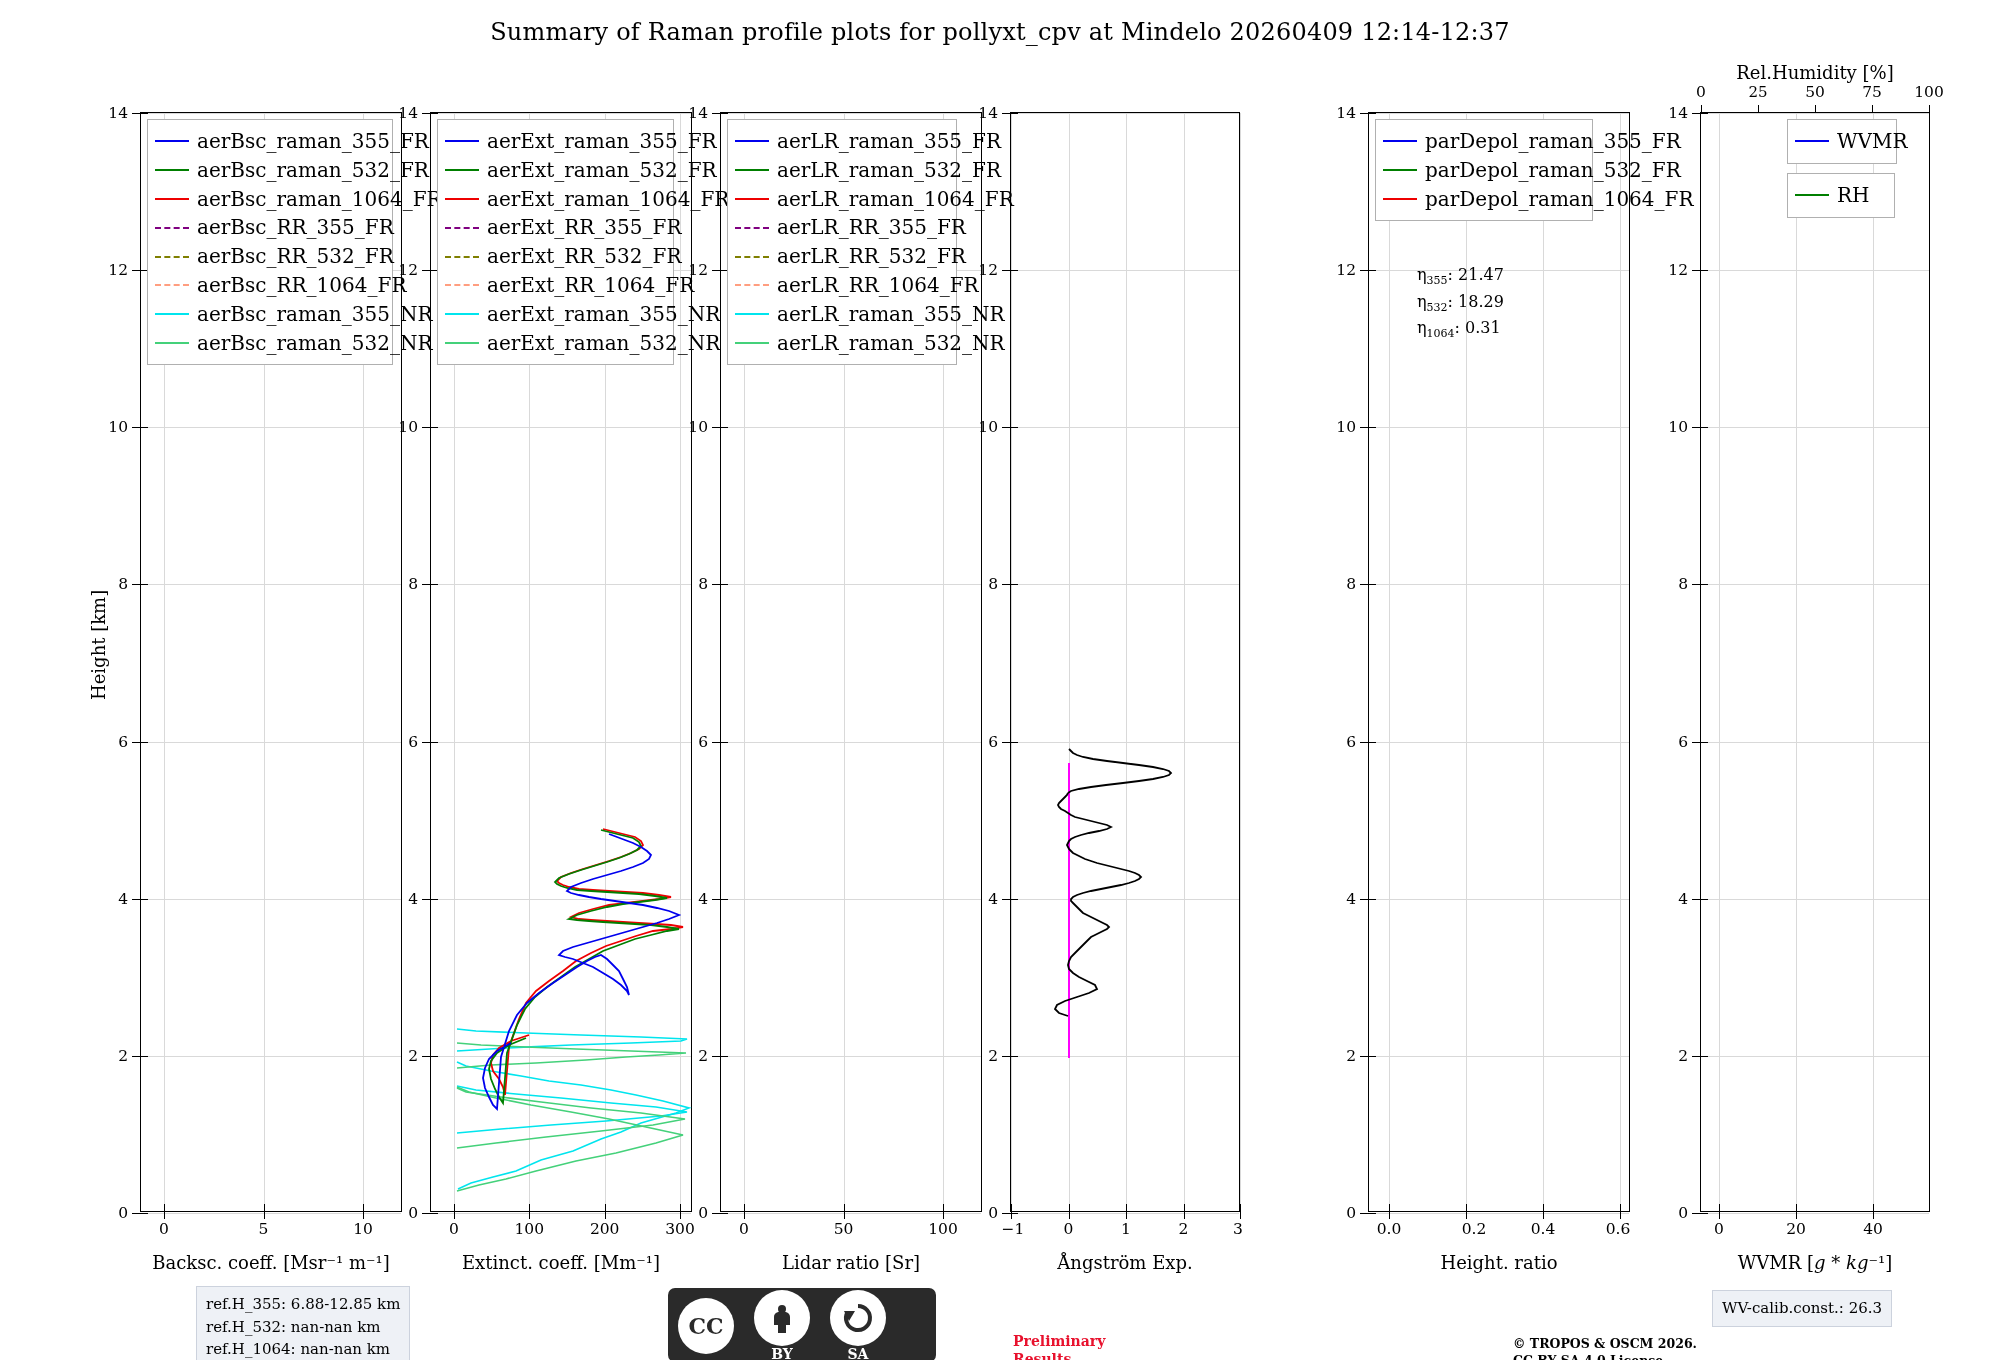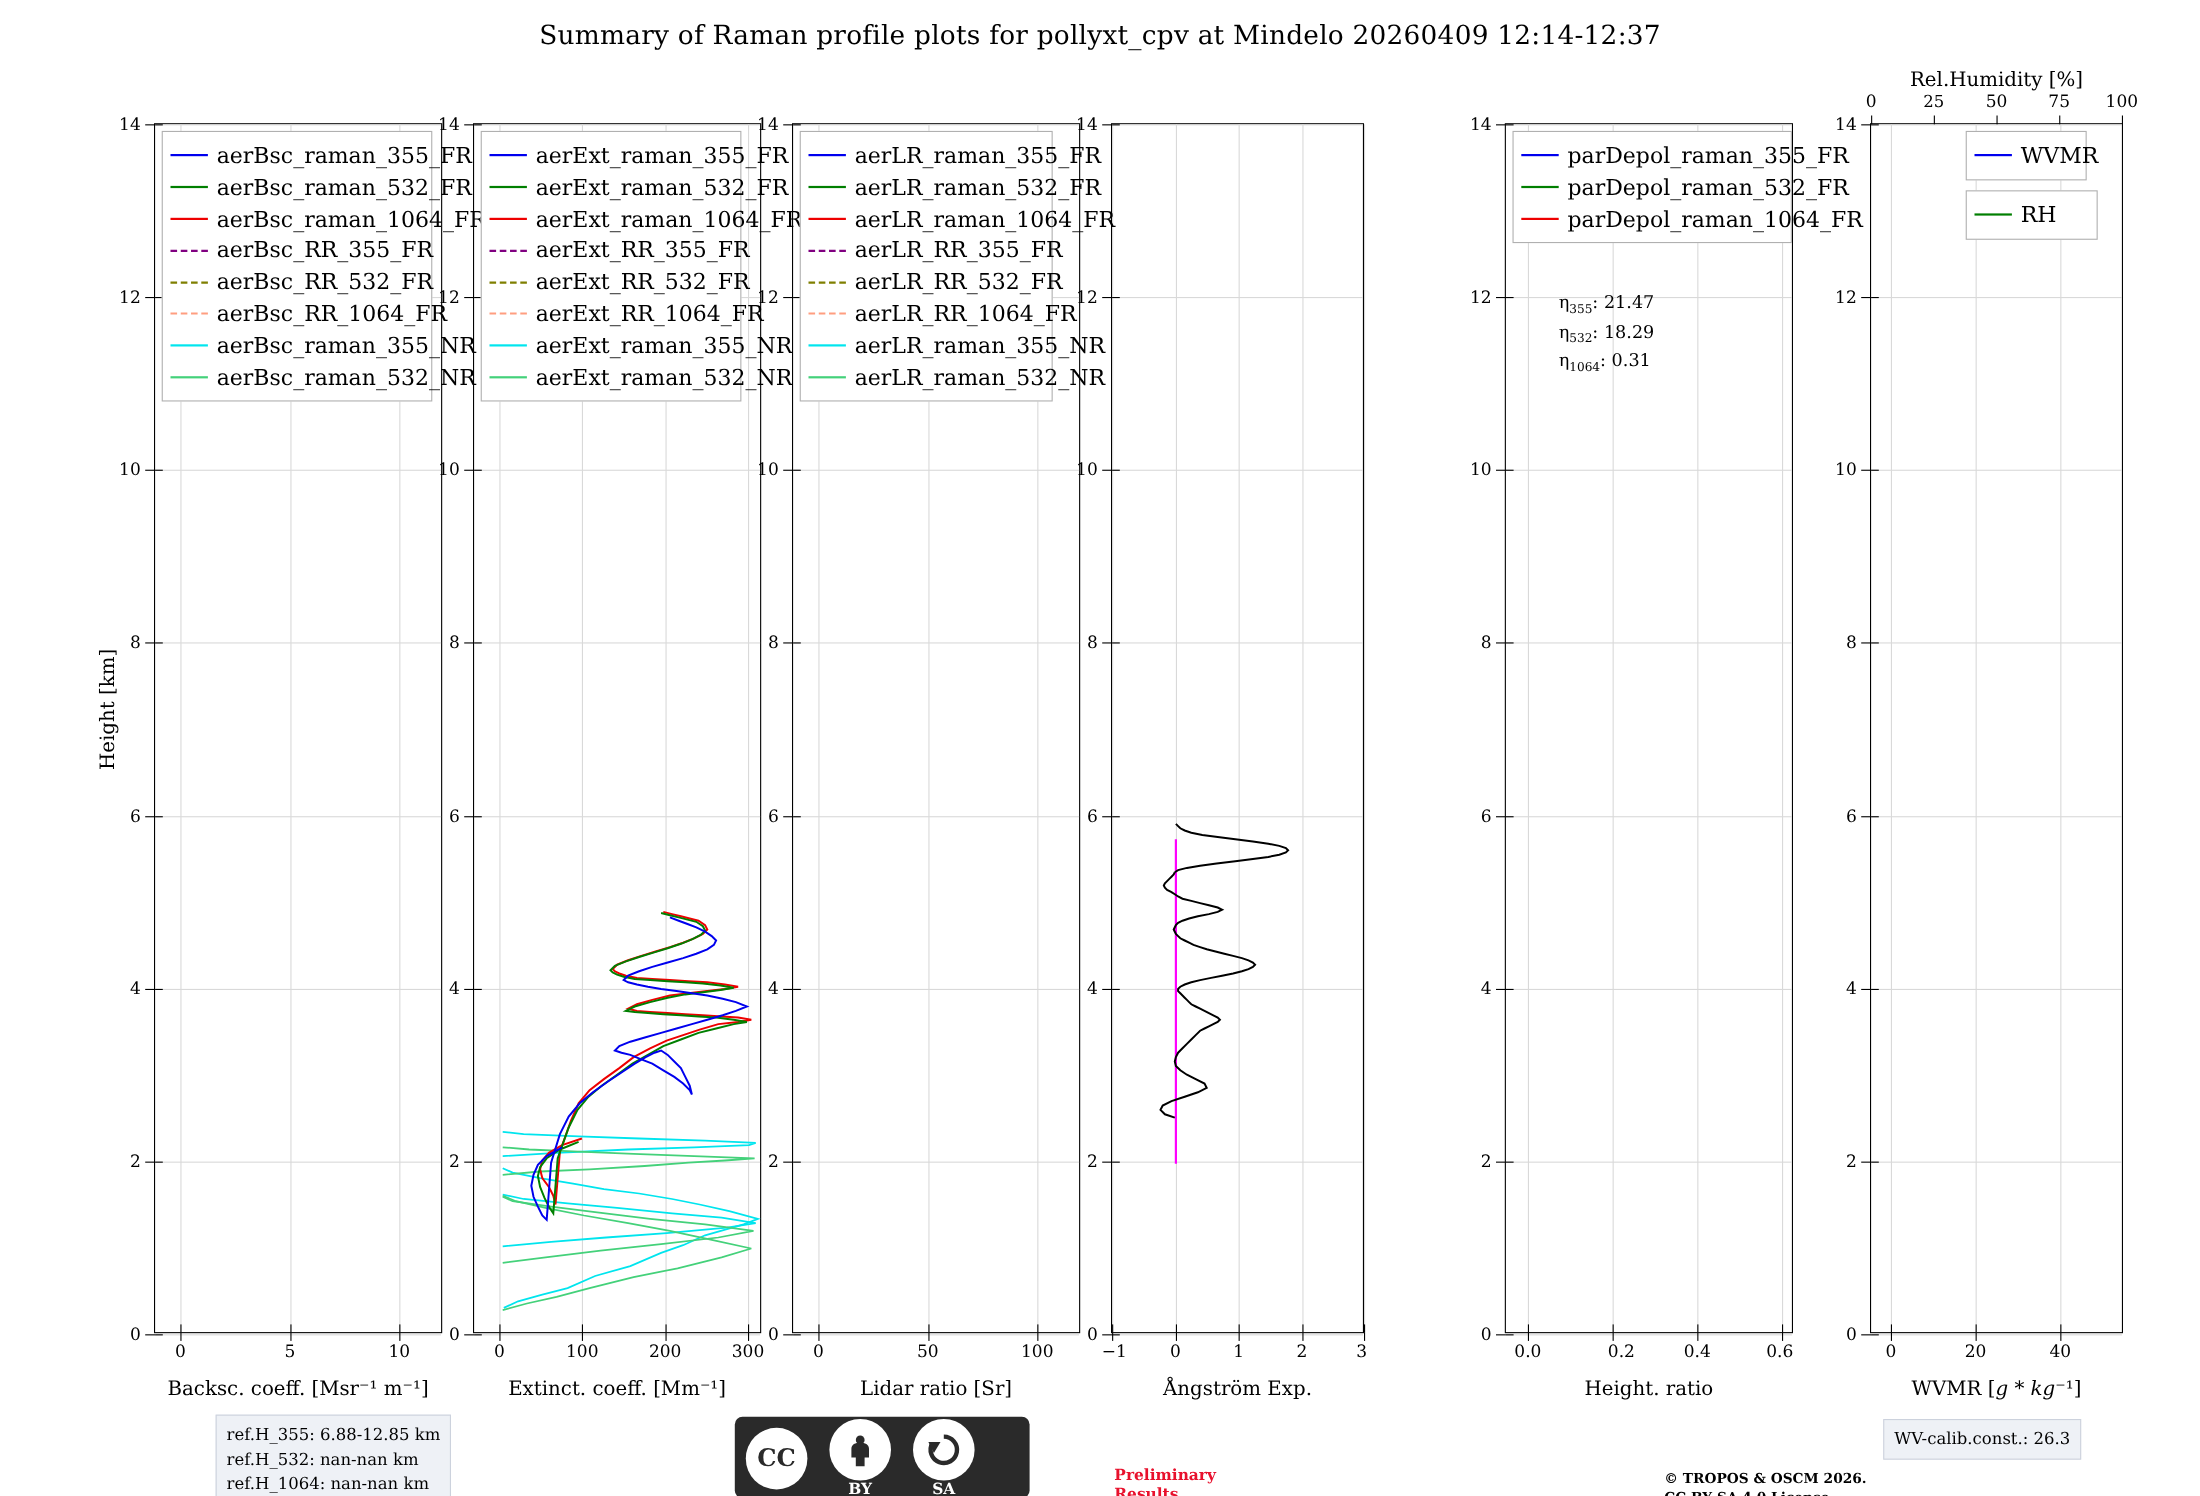--- a/index.html
+++ b/index.html
@@ -465,21 +465,21 @@
     <div class="xlabel" style="left:105px;">0.2</div>
     <div class="xlabel" style="left:174px;">0.4</div>
     <div class="xlabel" style="left:249px;">0.6</div>
 
     <div class="eta" style="left:48px;top:150px;">
       <div><span>η</span><sub>355</sub>: <span>21.47</span></div>
       <div><span>η</span><sub>532</sub>: <span>18.29</span></div>
       <div><span>η</span><sub>1064</sub>: <span>0.31</span></div>
     </div>
 
-    <div class="legend" style="width:254px;">
+    <div class="legend" style="width:218px;">
       <div class="row">
           <span class="swatch solid" style="border-color:#0000ee;"></span>
           <span>parDepol_raman_355_FR</span>
         </div>
       <div class="row">
           <span class="swatch solid" style="border-color:#007f00;"></span>
           <span>parDepol_raman_532_FR</span>
         </div>
       <div class="row">
           <span class="swatch solid" style="border-color:#ee0000;"></span>
@@ -551,21 +551,21 @@
     <div style="position:absolute;bottom:calc(100% + 12px);left:171px;transform:translateX(-50%);font-size:15.5px;">75</div>
     <div style="position:absolute;bottom:calc(100% + 12px);left:228px;transform:translateX(-50%);font-size:15.5px;">100</div>
     <div class="axtop">Rel.Humidity [%]</div>
 
     <div class="legend" style="left:86px;top:6px;width:110px;">
       <div class="row">
           <span class="swatch solid" style="border-color:#0000ee;"></span>
           <span>WVMR</span>
         </div>
     </div>
-    <div class="legend" style="left:86px;top:60px;width:120px;">
+    <div class="legend" style="left:86px;top:60px;width:108px;">
       <div class="row">
           <span class="swatch solid" style="border-color:#007f00;"></span>
           <span>RH</span>
         </div>
     </div>
   </div>
   <div class="axtitle">WVMR [𝑔 * 𝑘𝑔⁻¹]</div>
 </div>
 
 <div class="refbox" style="left:196px;top:1286px;white-space:pre-line;">ref.H_355: 6.88-12.85 km

